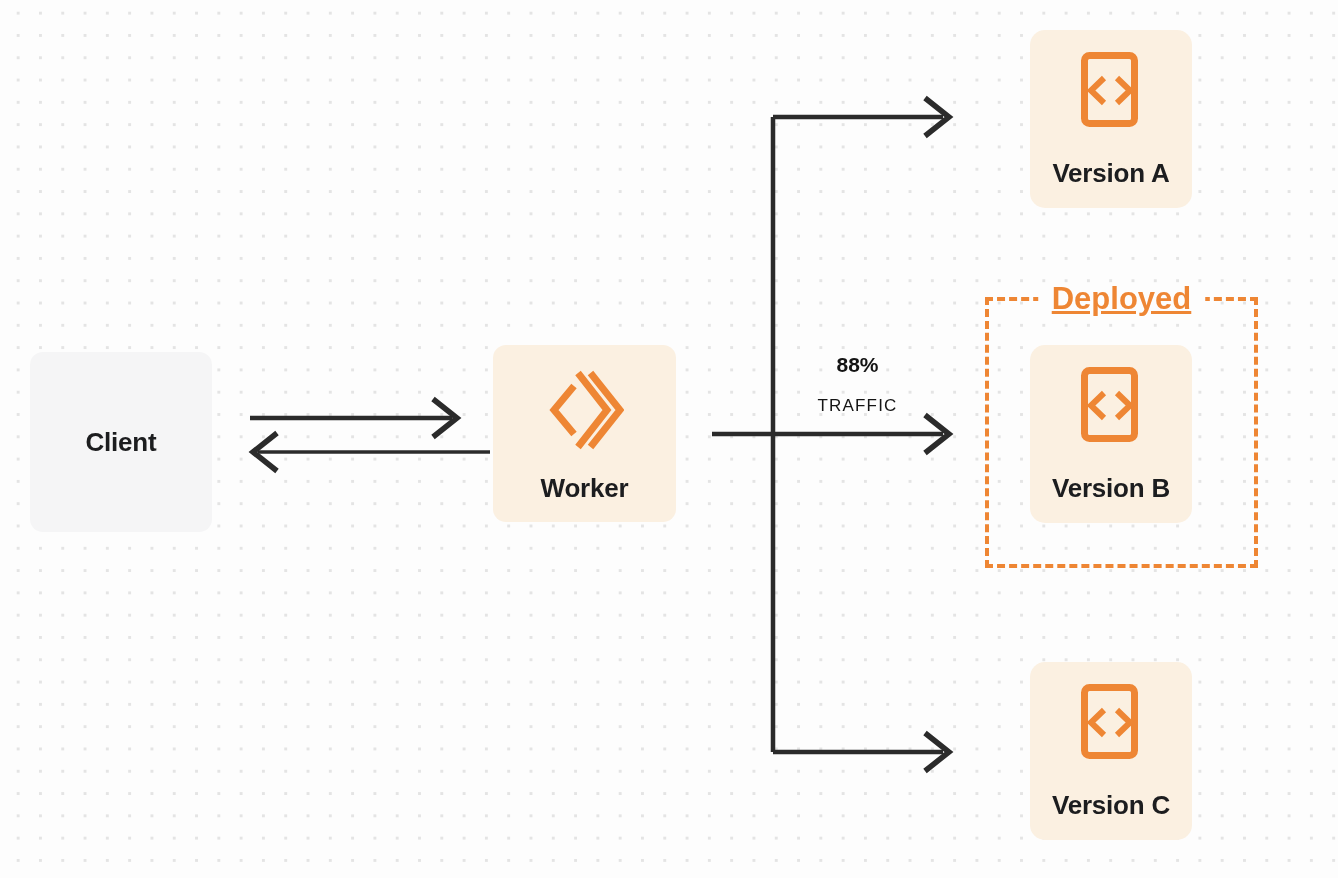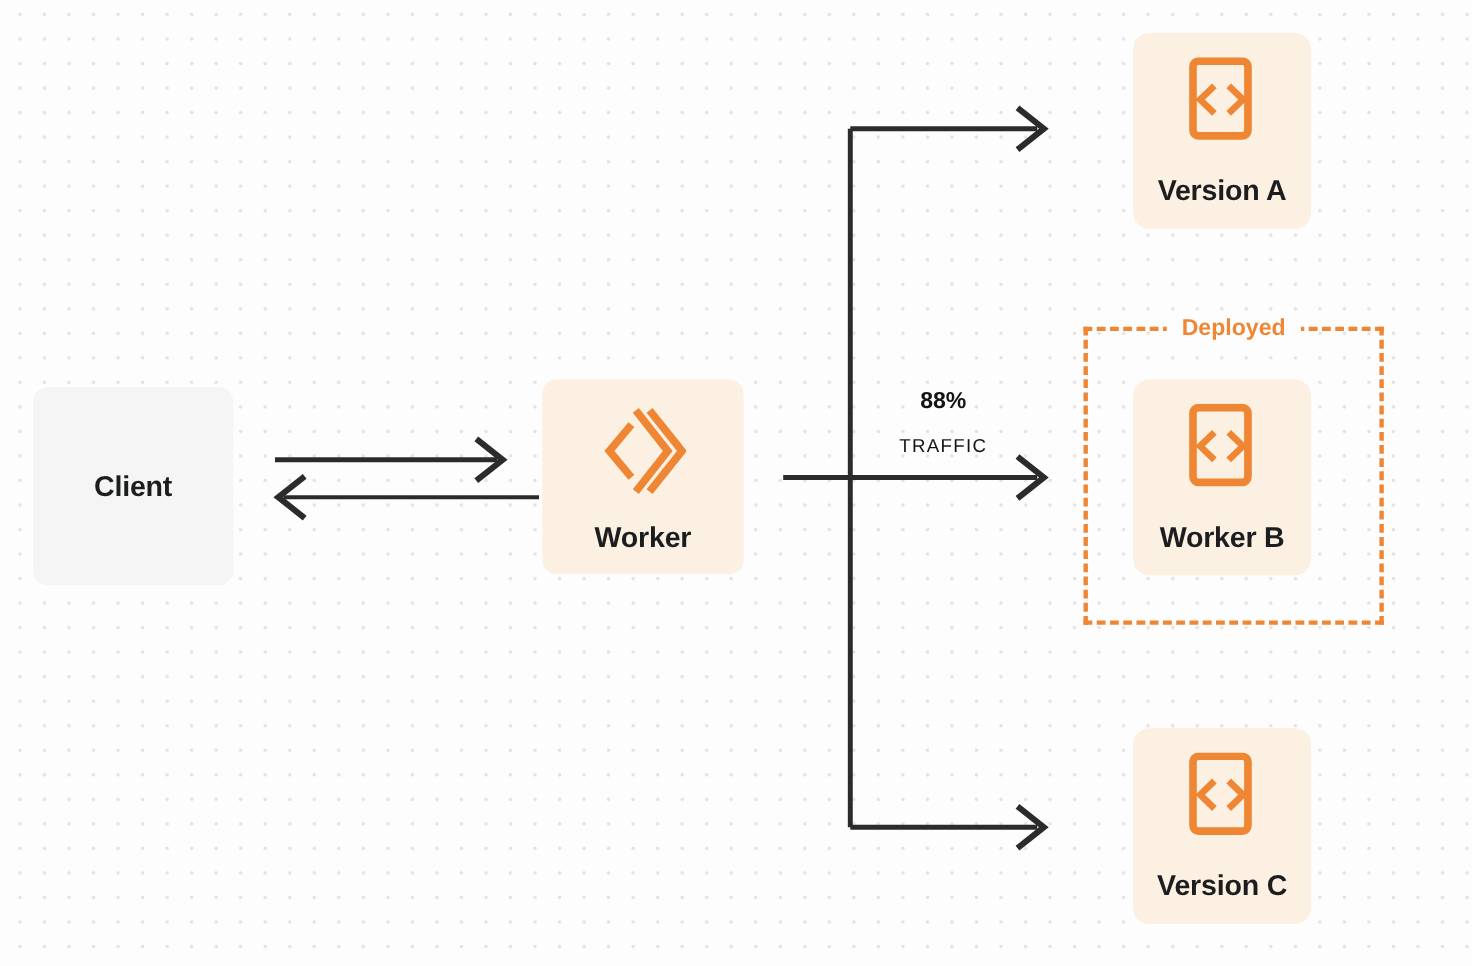--- a/index.html
+++ b/index.html
@@ -86,22 +86,23 @@
 
   .deployed-box{
     position:absolute;left:985px;top:297px;width:273px;height:271px;
     border:4px dashed var(--accent-orange);
   }
   .deployed-label{
     position:absolute;top:-17px;left:50%;transform:translateX(-50%);
     background:var(--page-bg);
     padding:0 14px;
     color:var(--accent-orange);
-    font-size:21px;font-weight:700;line-height:30px;
+    font-size:31px;font-weight:700;line-height:30px;
     white-space:nowrap;
+    text-decoration:underline;
   }
 </style>
 </head>
 <body>
 
 <div class="canvas">
 
   <svg class="arrows" viewBox="0 0 1338 878" aria-hidden="true">
 
     <path class="line" d="M250,418 H452"></path>
@@ -151,21 +152,21 @@
     </svg>
     <span class="node-label">Version A</span>
   </div>
 
   <div class="node version version-b">
     <svg class="code-icon icon-svg" width="60" height="78" viewBox="0 0 60 78" aria-hidden="true">
       <rect x="3.5" y="3.5" width="50" height="68" rx="5" stroke-width="7"></rect>
       <polyline points="23,26 10,38.5 23,51" stroke-width="6"></polyline>
       <polyline points="36,26 49,38.5 36,51" stroke-width="6"></polyline>
     </svg>
-    <span class="node-label">Worker B</span>
+    <span class="node-label">Version B</span>
   </div>
 
   <div class="node version version-c">
     <svg class="code-icon icon-svg" width="60" height="78" viewBox="0 0 60 78" aria-hidden="true">
       <rect x="3.5" y="3.5" width="50" height="68" rx="5" stroke-width="7"></rect>
       <polyline points="23,26 10,38.5 23,51" stroke-width="6"></polyline>
       <polyline points="36,26 49,38.5 36,51" stroke-width="6"></polyline>
     </svg>
     <span class="node-label">Version C</span>
   </div>

